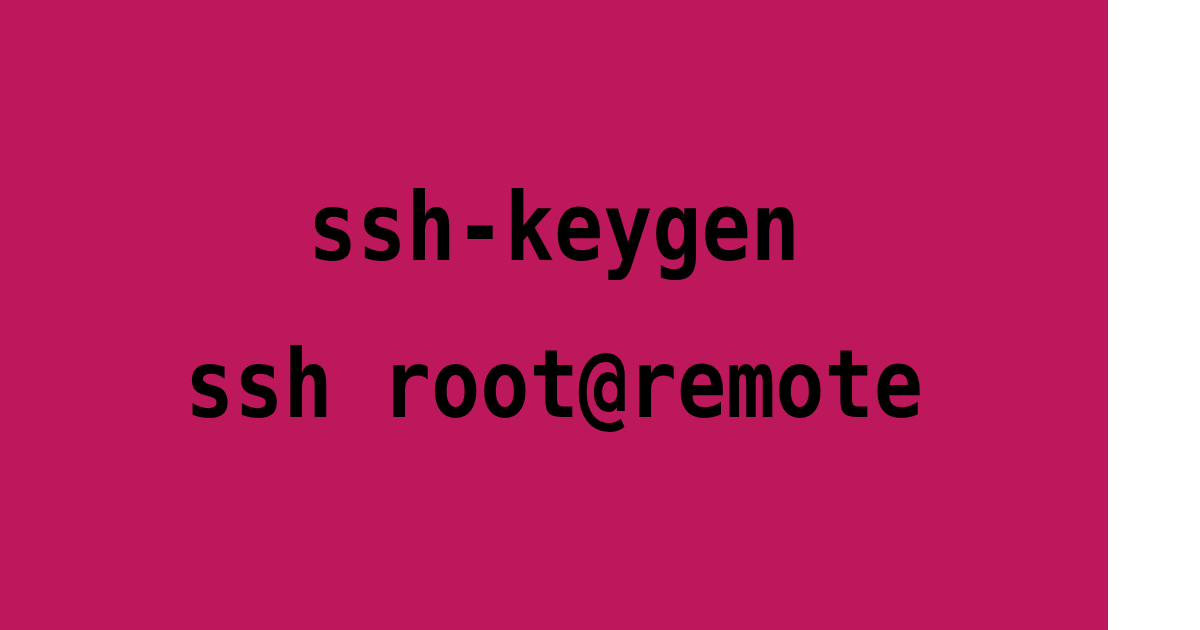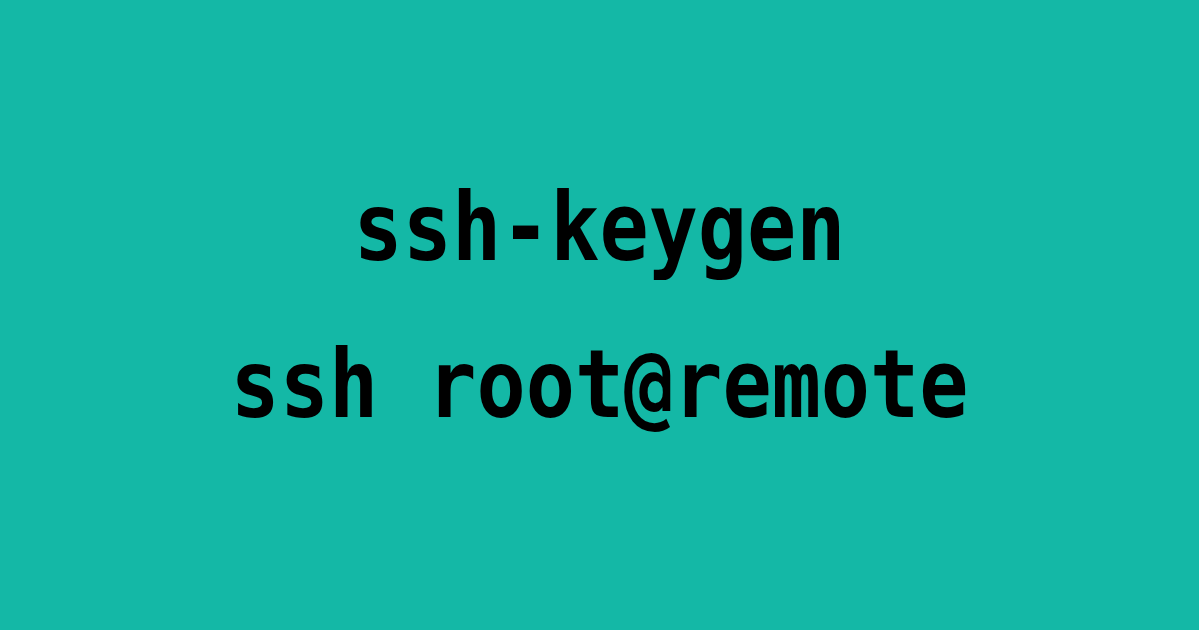--- a/index.html
+++ b/index.html
@@ -11,23 +11,23 @@
   body {
     width: 1200px;
     height: 630px;
     background: #ffffff;
     font-family: "DejaVu Sans Mono", "Liberation Mono", monospace;
     overflow: hidden;
   }
 
   .card {
     position: relative;
-    width: 1199px;
+    width: 1108px;
     height: 630px;
-    background: #14b8a6;
+    background: #be185d;
     display: flex;
     flex-direction: column;
     align-items: center;
     justify-content: center;
     box-sizing: border-box;
   }
 
   .command-stack {
     display: flex;
     flex-direction: column;

